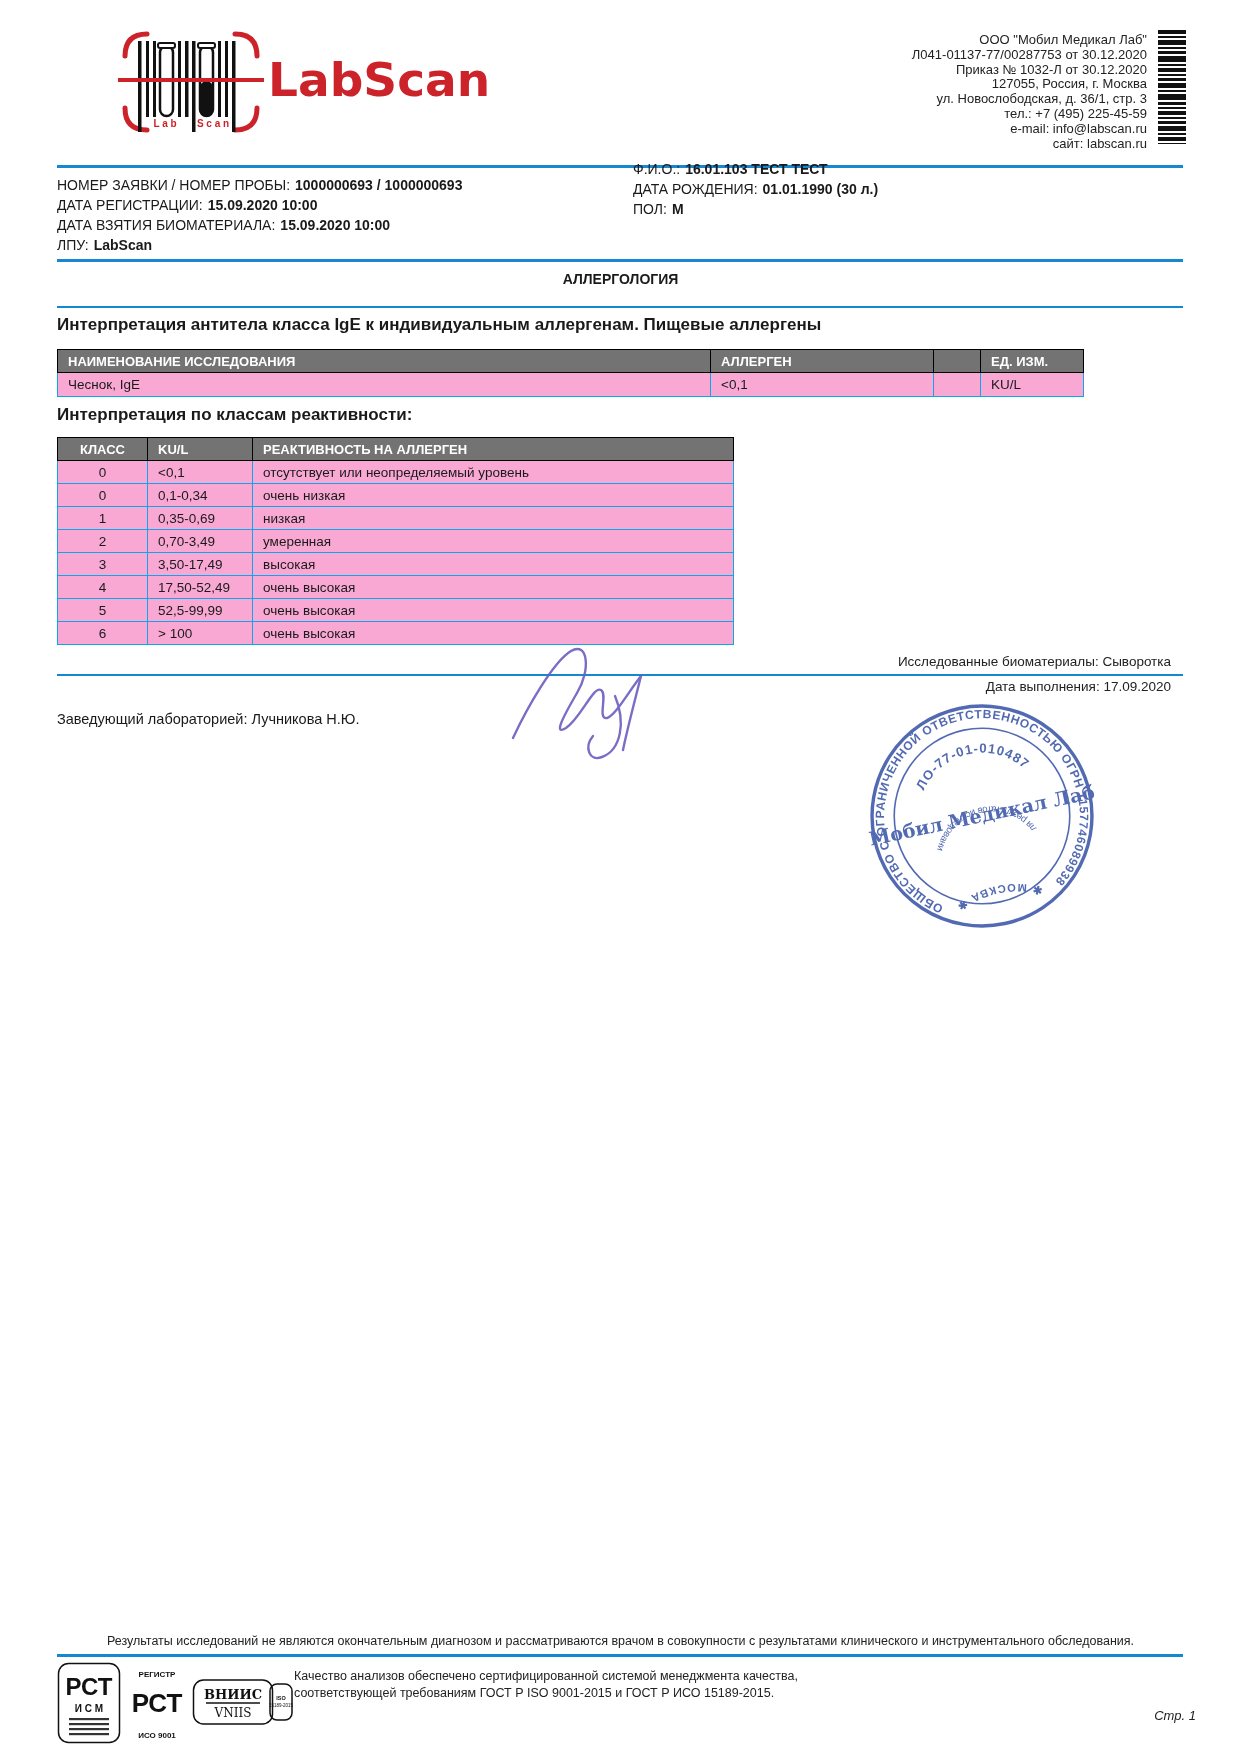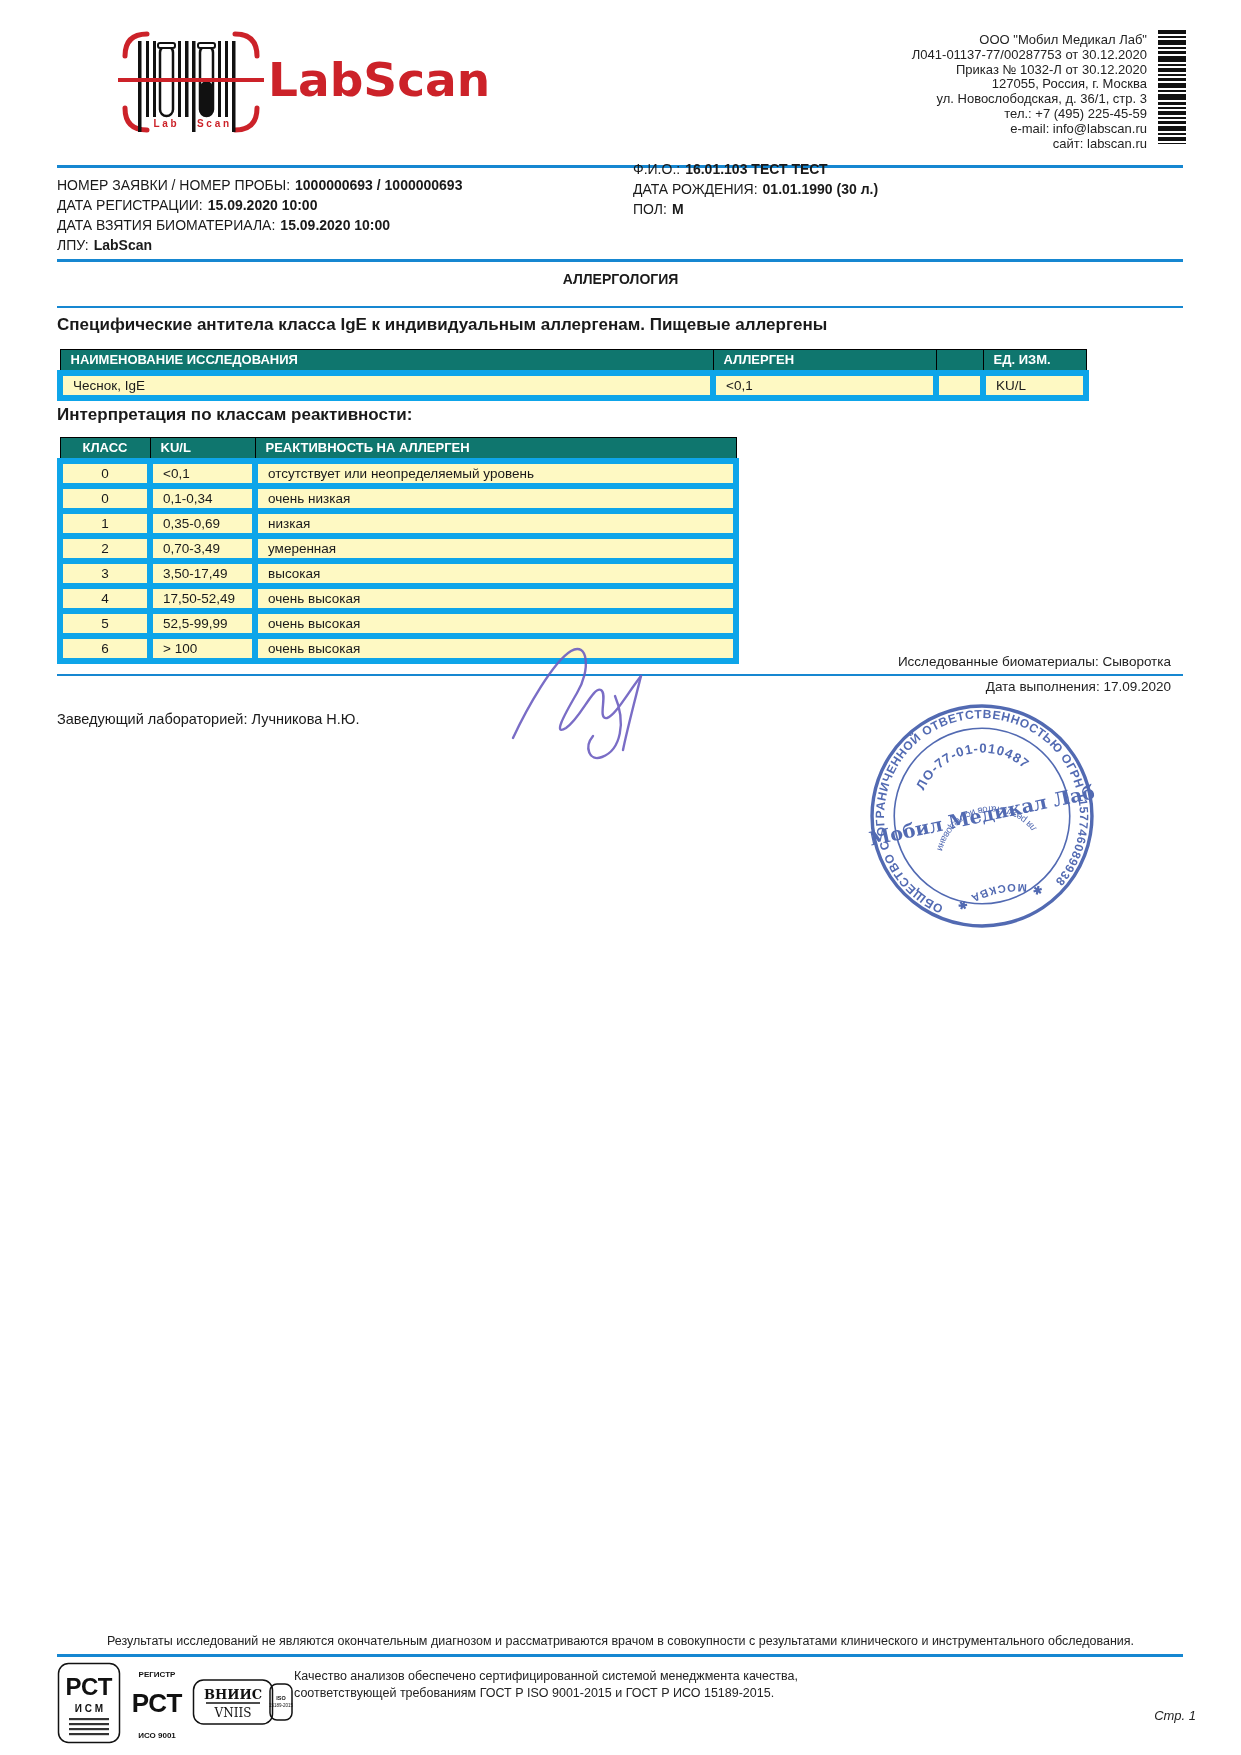--- a/index.html
+++ b/index.html
@@ -33,23 +33,23 @@
   
   .sec-title { position:absolute; left:0; top:271px; width:100%; text-align:center;
                font-size:14px; font-weight:700; }
   .sec-sub   { position:absolute; left:57px; top:315px; font-size:17px; font-weight:700; }
   .interp-head { position:absolute; left:57px; top:405px; font-size:17px; font-weight:700; }
 
   
   table { border-collapse:collapse; table-layout:fixed; }
   .results-table { position:absolute; left:57px; top:349px; width:1026px; font-size:13.5px; }
   .interp-table  { position:absolute; left:57px; top:437px; width:676px;  font-size:13.5px; }
-  th { background:#0f766e; color:#ffffff; font-weight:700; font-size:13px;
+  th { background:#737373; color:#ffffff; font-weight:700; font-size:13px;
        text-align:left; height:23px; padding:2px 10px; border:1px solid #000; }
-  td { height:24px; padding:2px 10px; border:6px solid #0ea5e9; background:#fef9c3; }
+  td { height:24px; padding:2px 10px; border:1px solid #0ea5e9; background:#f9a8d4; }
   .interp-table td { height:23px; }
   .col-center { text-align:center; }
 
   
   .biomaterials { position:absolute; right:70px; top:654px; font-size:13.5px; color:#222; }
   .exec-date    { position:absolute; right:70px; top:679px; font-size:13.5px; color:#222; }
   .signoff      { position:absolute; left:57px;  top:711px; font-size:14.5px; }
 
   .signature { position:absolute; left:495px; top:638px; width:200px; height:135px; }
   .stamp { position:absolute; left:866px; top:700px; width:232px; height:232px;
@@ -148,21 +148,21 @@
   </div>
   <div class="patient-right">
     <div class="pl-row"><span class="lbl">Ф.И.О.:</span><span class="val">16.01.103 ТЕСТ ТЕСТ</span></div>
     <div class="pl-row"><span class="lbl">ДАТА РОЖДЕНИЯ:</span><span class="val">01.01.1990 (30 л.)</span></div>
     <div class="pl-row"><span class="lbl">ПОЛ:</span><span class="val">М</span></div>
   </div>
 
   <div class="hr-blue hr-b"></div>
   <div class="sec-title">АЛЛЕРГОЛОГИЯ</div>
   <div class="hr-blue hr-c"></div>
-  <div class="sec-sub">Специфические антитела класса IgE к индивидуальным аллергенам. Пищевые аллергены</div>
+  <div class="sec-sub">Интерпретация антитела класса IgE к индивидуальным аллергенам. Пищевые аллергены</div>
 
   <table class="results-table">
     <colgroup>
         <col style="width:653px">
         <col style="width:223px">
         <col style="width:47px">
         <col style="width:103px">
       </colgroup>
     <tbody>
         <tr>

